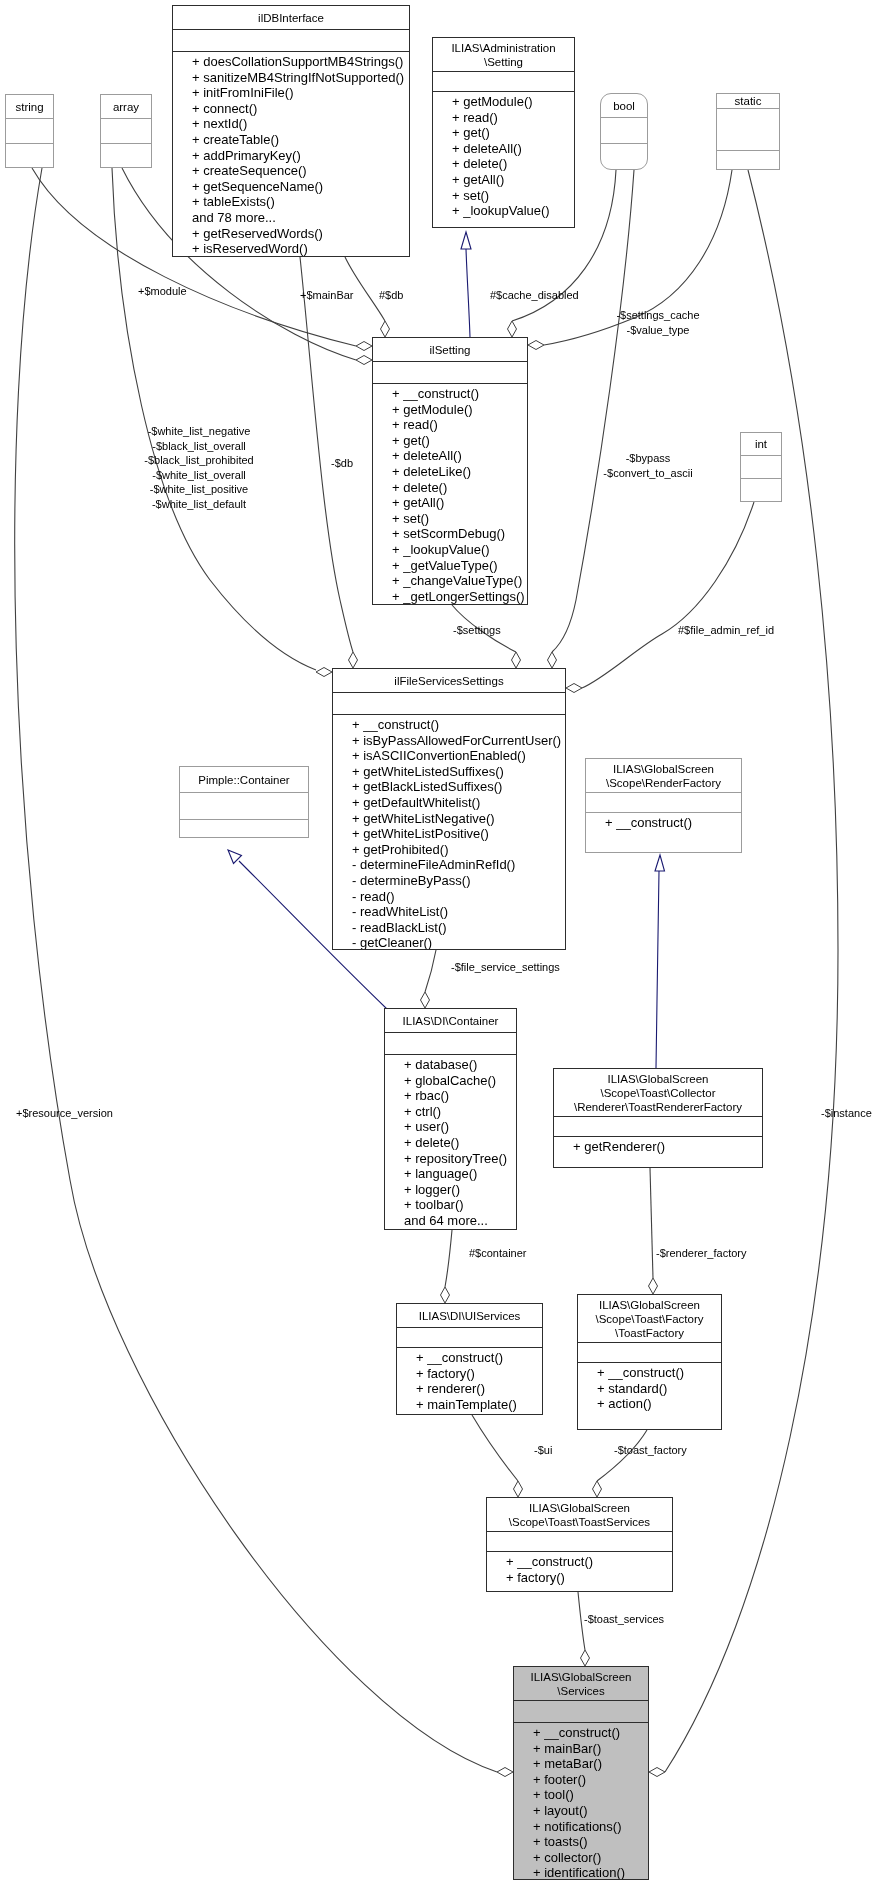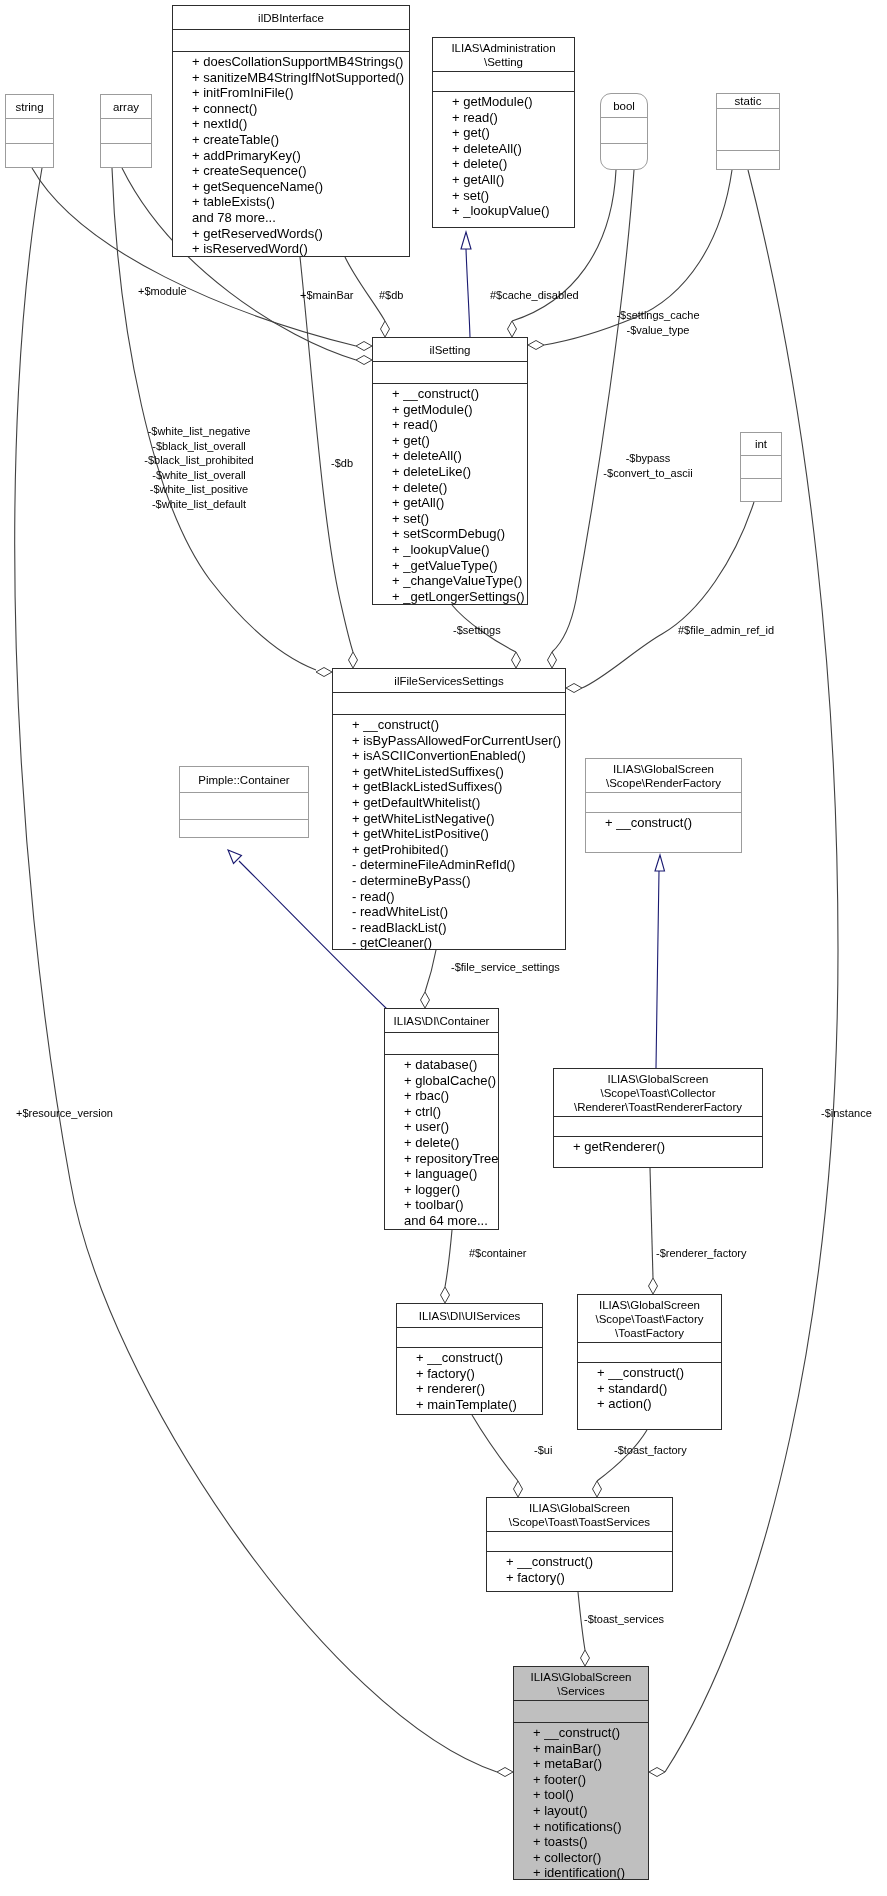--- a/index.html
+++ b/index.html
@@ -249,21 +249,21 @@
       <div class="uml-box style-external" style="left: 585px; top: 758px; width: 157px; height: 95px;">
         <div class="compartment title" style="height: 34px;">
           <div>ILIAS\GlobalScreen</div>
           <div>\Scope\RenderFactory</div>
         </div>
         <div class="compartment attrs" style="height: 20px;"></div>
         <div class="compartment ops">
           <div>+ __construct()</div>
         </div>
       </div>
-      <div class="uml-box style-normal" style="left: 384px; top: 1008px; width: 115px; height: 222px;">
+      <div class="uml-box style-normal" style="left: 384px; top: 1008px; width: 133px; height: 222px;">
         <div class="compartment title" style="height: 24px;">
           <div>ILIAS\DI\Container</div>
         </div>
         <div class="compartment attrs" style="height: 22px;"></div>
         <div class="compartment ops">
           <div>+ database()</div>
           <div>+ globalCache()</div>
           <div>+ rbac()</div>
           <div>+ ctrl()</div>
           <div>+ user()</div>

